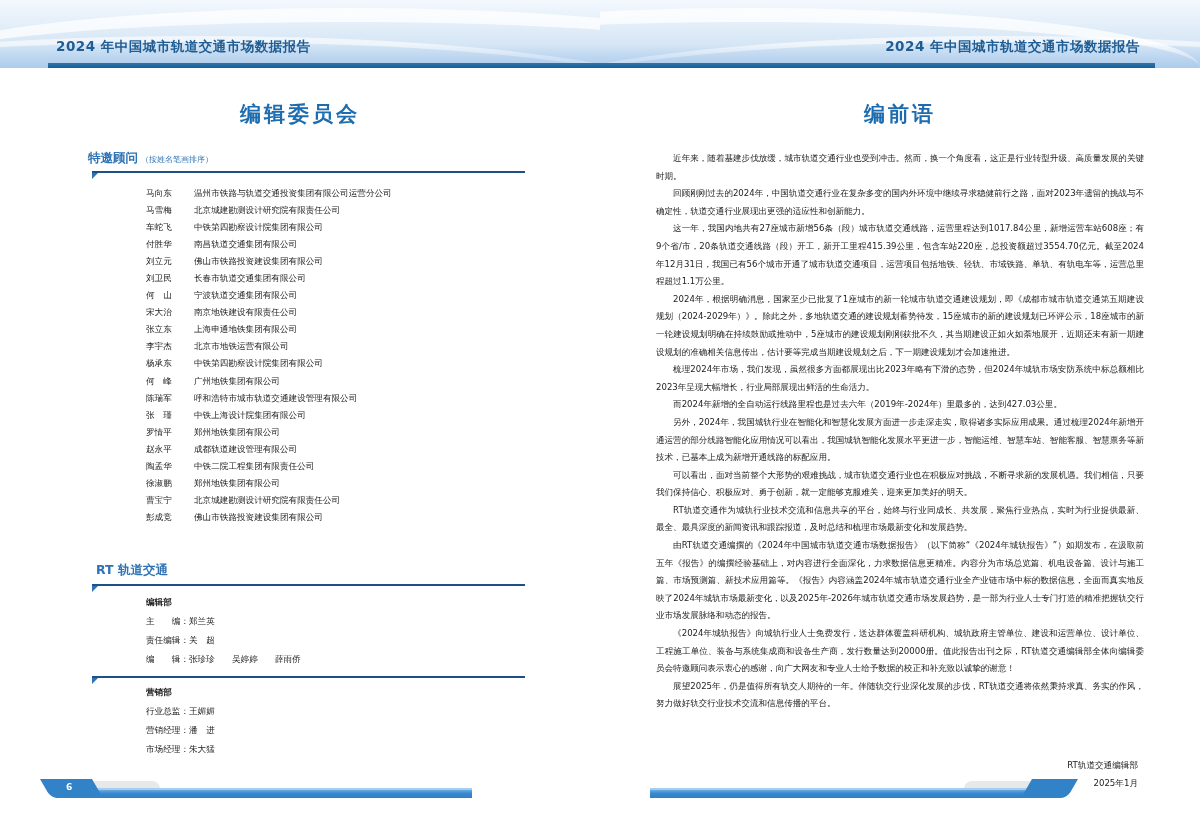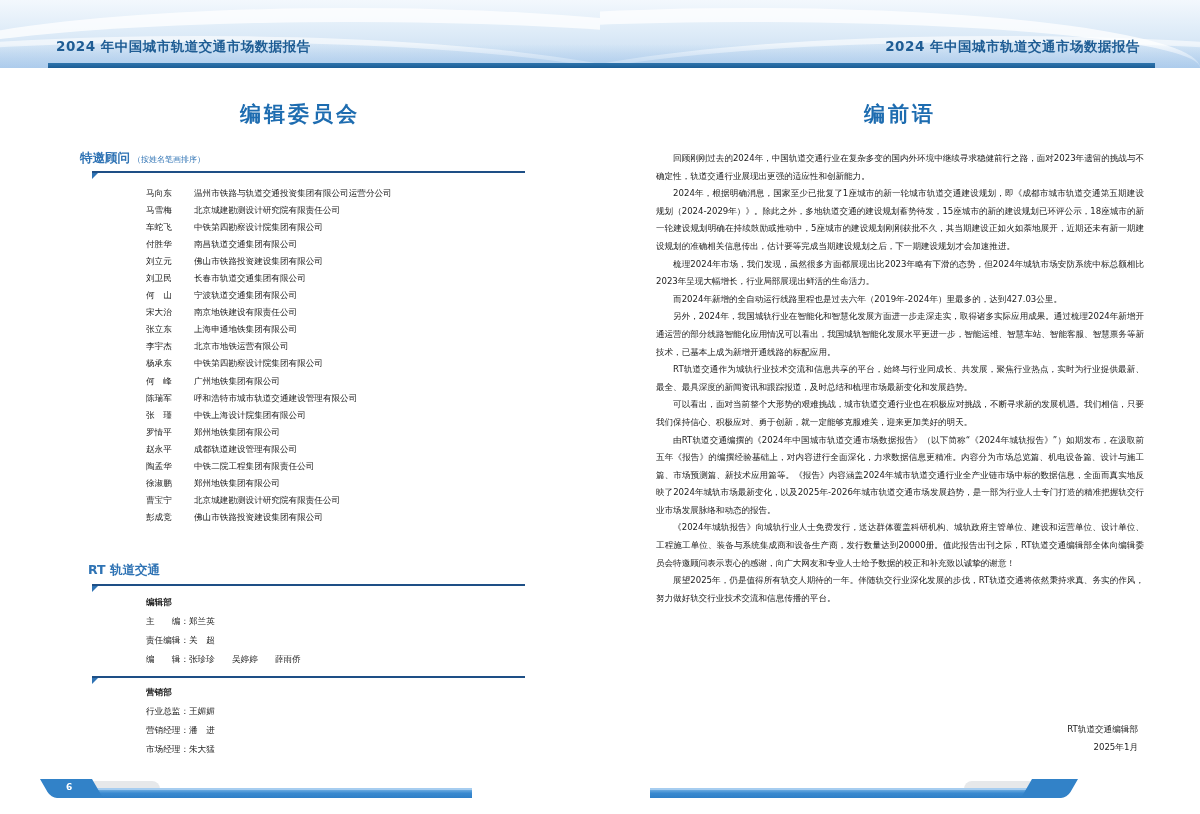--- a/index.html
+++ b/index.html
@@ -24,21 +24,21 @@
   .left .header-title { left: 56px; }
   .right .header-title { right: 60px; }
   .header-rule { position: absolute; top: 63px; height: 5px; background: linear-gradient(180deg, #2e74ad, #1b5d95); }
   .left .header-rule { left: 48px; width: 552px; }
   .right .header-rule { left: 0; width: 555px; }
 
   .page-title { position: absolute; top: 100px; width: 600px; text-align: center; font-family: "DejaVu Serif", "Liberation Serif", serif;
     font-size: 21px; font-weight: bold; color: #1d6cb0; letter-spacing: 3px; }
 
   
-  .section-head { position: absolute; left: 80px; font-size: 12.5px; font-weight: bold; color: #2f73b4; text-align: center; }
+  .section-head { position: absolute; left: 88px; font-size: 12.5px; font-weight: bold; color: #2f73b4; text-align: center; }
   .section-head .note { font-size: 8px; font-weight: normal; color: #2f73b4; margin-left: 3px; }
   .rule { position: absolute; left: 92px; width: 433px; height: 2px; background: #1e4f86; }
   .rule-tick { position: absolute; left: 92px; width: 0; height: 0;
     border-left: 6px solid #2f73b4; border-bottom: 6px solid transparent; }
 
   .advisors { position: absolute; left: 146px; top: 177px; margin-top: 8px; }
   .advisor { display: flex; height: 17.1px; align-items: center; font-size: 8.6px; color: #222; white-space: nowrap; }
   .advisor .name { width: 48px; }
   .advisor .org { }
 
@@ -221,29 +221,31 @@
     <div class="footer">
       <div class="grey"></div>
       <div class="band-line"></div>
       <div class="band"></div>
       <div class="tab"></div>
       <div class="num">7</div>
     </div>
   </div>
 
   <div class="body-text">
+    <p>近年来，随着基建步伐放缓，城市轨道交通行业也受到冲击。然而，换一个角度看，这正是行业转型升级、高质量发展的关键时期。</p>
     <p>回顾刚刚过去的2024年，中国轨道交通行业在复杂多变的国内外环境中继续寻求稳健前行之路，面对2023年遗留的挑战与不确定性，轨道交通行业展现出更强的适应性和创新能力。</p>
+    <p>这一年，我国内地共有27座城市新增56条（段）城市轨道交通线路，运营里程达到1017.84公里，新增运营车站608座；有9个省/市，20条轨道交通线路（段）开工，新开工里程415.39公里，包含车站220座，总投资额超过3554.70亿元。截至2024年12月31日，我国已有56个城市开通了城市轨道交通项目，运营项目包括地铁、轻轨、市域铁路、单轨、有轨电车等，运营总里程超过1.1万公里。</p>
     <p>2024年，根据明确消息，国家至少已批复了1座城市的新一轮城市轨道交通建设规划，即《成都市城市轨道交通第五期建设规划（2024-2029年）》。除此之外，多地轨道交通的建设规划蓄势待发，15座城市的新的建设规划已环评公示，18座城市的新一轮建设规划明确在持续鼓励或推动中，5座城市的建设规划刚刚获批不久，其当期建设正如火如荼地展开，近期还未有新一期建设规划的准确相关信息传出，估计要等完成当期建设规划之后，下一期建设规划才会加速推进。</p>
     <p>梳理2024年市场，我们发现，虽然很多方面都展现出比2023年略有下滑的态势，但2024年城轨市场安防系统中标总额相比2023年呈现大幅增长，行业局部展现出鲜活的生命活力。</p>
     <p>而2024年新增的全自动运行线路里程也是过去六年（2019年-2024年）里最多的，达到427.03公里。</p>
     <p>另外，2024年，我国城轨行业在智能化和智慧化发展方面进一步走深走实，取得诸多实际应用成果。通过梳理2024年新增开通运营的部分线路智能化应用情况可以看出，我国城轨智能化发展水平更进一步，智能运维、智慧车站、智能客服、智慧票务等新技术，已基本上成为新增开通线路的标配应用。</p>
+    <p>可以看出，面对当前整个大形势的艰难挑战，城市轨道交通行业也在积极应对挑战，不断寻求新的发展机遇。我们相信，只要我们保持信心、积极应对、勇于创新，就一定能够克服难关，迎来更加美好的明天。</p>
     <p>RT轨道交通作为城轨行业技术交流和信息共享的平台，始终与行业同成长、共发展，聚焦行业热点，实时为行业提供最新、最全、最具深度的新闻资讯和跟踪报道，及时总结和梳理市场最新变化和发展趋势。</p>
-    <p>可以看出，面对当前整个大形势的艰难挑战，城市轨道交通行业也在积极应对挑战，不断寻求新的发展机遇。我们相信，只要我们保持信心、积极应对、勇于创新，就一定能够克服难关，迎来更加美好的明天。</p>
     <p>由RT轨道交通编撰的《2024年中国城市轨道交通市场数据报告》（以下简称“《2024年城轨报告》”）如期发布，在汲取前五年《报告》的编撰经验基础上，对内容进行全面深化，力求数据信息更精准。内容分为市场总览篇、机电设备篇、设计与施工篇、市场预测篇、新技术应用篇等。《报告》内容涵盖2024年城市轨道交通行业全产业链市场中标的数据信息，全面而真实地反映了2024年城轨市场最新变化，以及2025年-2026年城市轨道交通市场发展趋势，是一部为行业人士专门打造的精准把握轨交行业市场发展脉络和动态的报告。</p>
     <p>《2024年城轨报告》向城轨行业人士免费发行，送达群体覆盖科研机构、城轨政府主管单位、建设和运营单位、设计单位、工程施工单位、装备与系统集成商和设备生产商，发行数量达到20000册。值此报告出刊之际，RT轨道交通编辑部全体向编辑委员会特邀顾问表示衷心的感谢，向广大网友和专业人士给予数据的校正和补充致以诚挚的谢意！</p>
     <p>展望2025年，仍是值得所有轨交人期待的一年。伴随轨交行业深化发展的步伐，RT轨道交通将依然秉持求真、务实的作风，努力做好轨交行业技术交流和信息传播的平台。</p>
   </div>
 
-  <div class="signature" style="top:720px;">
+  <div class="signature" style="top:756px;">
     <div>RT轨道交通编辑部</div>
     <div>2025年1月</div>
   </div>
 </div>
 
 </body></html>

